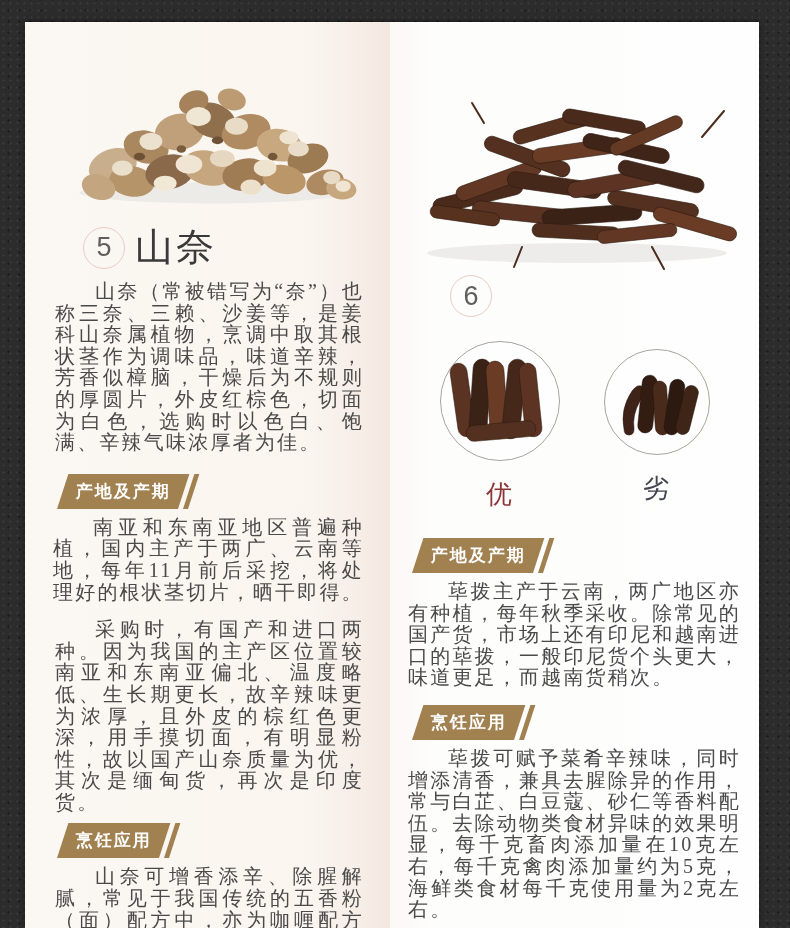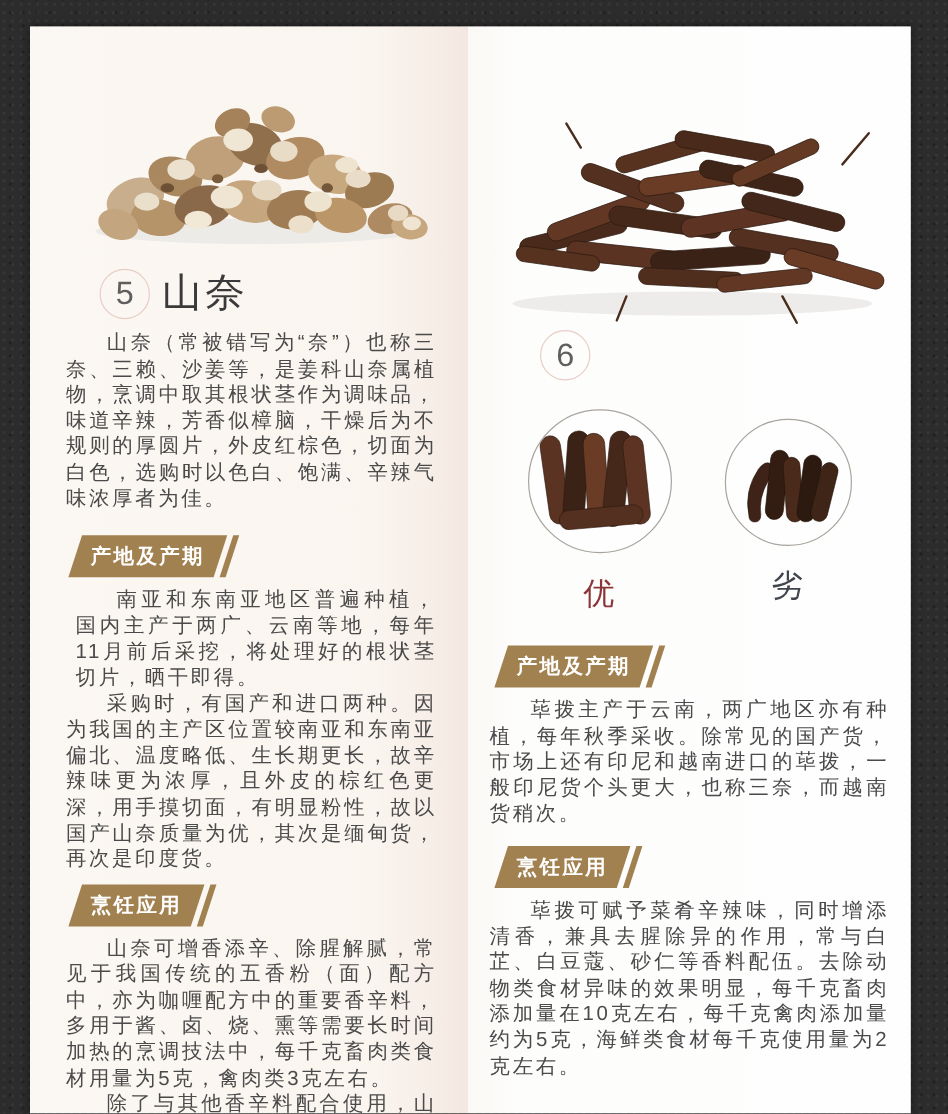--- a/index.html
+++ b/index.html
@@ -26,24 +26,24 @@
     width:369px;
     background:linear-gradient(90deg,#fbf8f5 0%,#fdfdfc 12%,#fefefe 100%);
   }
   .photo{display:block;margin:0 auto;}
   .heading-row{display:flex;align-items:center;gap:10px;}
   .num-circle{
     width:40px;height:40px;border:1px solid #e9cdc5;border-radius:50%;
     display:flex;align-items:center;justify-content:center;
     font-size:27px;color:#5f5f5f;background:transparent;flex:0 0 auto;
   }
-  .sec-title{font-size:33px;color:#3a3a3a;letter-spacing:3px;font-weight:500;}
+  .sec-title{font-size:38px;color:#3a3a3a;letter-spacing:3px;font-weight:500;}
   .para{
-    font-family:Liberation Sans, sans-serif;
-    font-size:17px;line-height:21.6px;letter-spacing:2.2px;
+    font-family:Liberation Serif, serif;
+    font-size:20px;line-height:21.6px;letter-spacing:2.2px;
     color:#4a4a4a;text-align:justify;text-indent:2em;margin:0;
   }
   .badge{
     display:inline-flex;align-items:stretch;gap:5px;
     transform:skewX(-18deg);transform-origin:bottom left;
   }
   .badge .label{
     background:#a28150;color:#ffffff;font-weight:bold;
     font-size:17px;letter-spacing:2px;padding:6px 13px 6px 13px;
   }
@@ -116,22 +116,22 @@
     <p class="para" style="margin:8px 26px 0 30px;">山奈（常被错写为“奈”）也称三奈、三赖、沙姜等，是姜科山奈属植物，烹调中取其根状茎作为调味品，味道辛辣，芳香似樟脑，干燥后为不规则的厚圆片，外皮红棕色，切面为白色，选购时以色白、饱满、辛辣气味浓厚者为佳。</p>
 
     <div style="margin:20px 0 0 32px;">
       <div class="badge">
         <div class="label">
             <span>产地及产期</span>
           </div>
         <div class="slash"></div>
       </div>
     </div>
-    <p class="para" style="margin:8px 26px 0 38px;">南亚和东南亚地区普遍种植，国内主产于两广、云南等地，每年11月前后采挖，将处理好的根状茎切片，晒干即得。</p>
-    <p class="para" style="margin:0 26px 0 30px;">采购时，有国产和进口两种。因为我国的主产区位置较南亚和东南亚偏北、温度略低、生长期更长，故辛辣味更为浓厚，且外皮的棕红色更深，用手摸切面，有明显粉性，故以国产山奈质量为优，其次是缅甸货，再次是印度货。</p>
+    <p class="para" style="margin:8px 26px 0 28px;">南亚和东南亚地区普遍种植，国内主产于两广、云南等地，每年11月前后采挖，将处理好的根状茎切片，晒干即得。</p>
+    <p class="para" style="margin:16px 26px 0 30px;">采购时，有国产和进口两种。因为我国的主产区位置较南亚和东南亚偏北、温度略低、生长期更长，故辛辣味更为浓厚，且外皮的棕红色更深，用手摸切面，有明显粉性，故以国产山奈质量为优，其次是缅甸货，再次是印度货。</p>
 
     <div style="margin:10px 0 0 32px;">
       <div class="badge">
         <div class="label">
             <span>烹饪应用</span>
           </div>
         <div class="slash"></div>
       </div>
     </div>
     <p class="para" style="margin:8px 26px 0 30px;">山奈可增香添辛、除腥解腻，常见于我国传统的五香粉（面）配方中，亦为咖喱配方中的重要香辛料，多用于酱、卤、烧、熏等需要长时间加热的烹调技法中，每千克畜肉类食材用量为5克，禽肉类3克左右。</p>
@@ -211,21 +211,21 @@
     </div>
 
     <div style="margin:26px 0 0 22px;">
       <div class="badge">
         <div class="label">
             <span>产地及产期</span>
           </div>
         <div class="slash"></div>
       </div>
     </div>
-    <p class="para" style="margin:8px 18px 0 18px;">荜拨主产于云南，两广地区亦有种植，每年秋季采收。除常见的国产货，市场上还有印尼和越南进口的荜拨，一般印尼货个头更大，也称三奈，而越南货稍次。</p>
+    <p class="para" style="margin:8px 18px 0 18px;">荜拨主产于云南，两广地区亦有种植，每年秋季采收。除常见的国产货，市场上还有印尼和越南进口的荜拨，一般印尼货个头更大，味道更足，而越南货稍次。</p>
 
     <div style="margin:16px 0 0 22px;">
       <div class="badge">
         <div class="label">
             <span>烹饪应用</span>
           </div>
         <div class="slash"></div>
       </div>
     </div>
     <p class="para" style="margin:8px 18px 0 18px;">荜拨可赋予菜肴辛辣味，同时增添清香，兼具去腥除异的作用，常与白芷、白豆蔻、砂仁等香料配伍。去除动物类食材异味的效果明显，每千克畜肉添加量在10克左右，每千克禽肉添加量约为5克，海鲜类食材每千克使用量为2克左右。</p>

